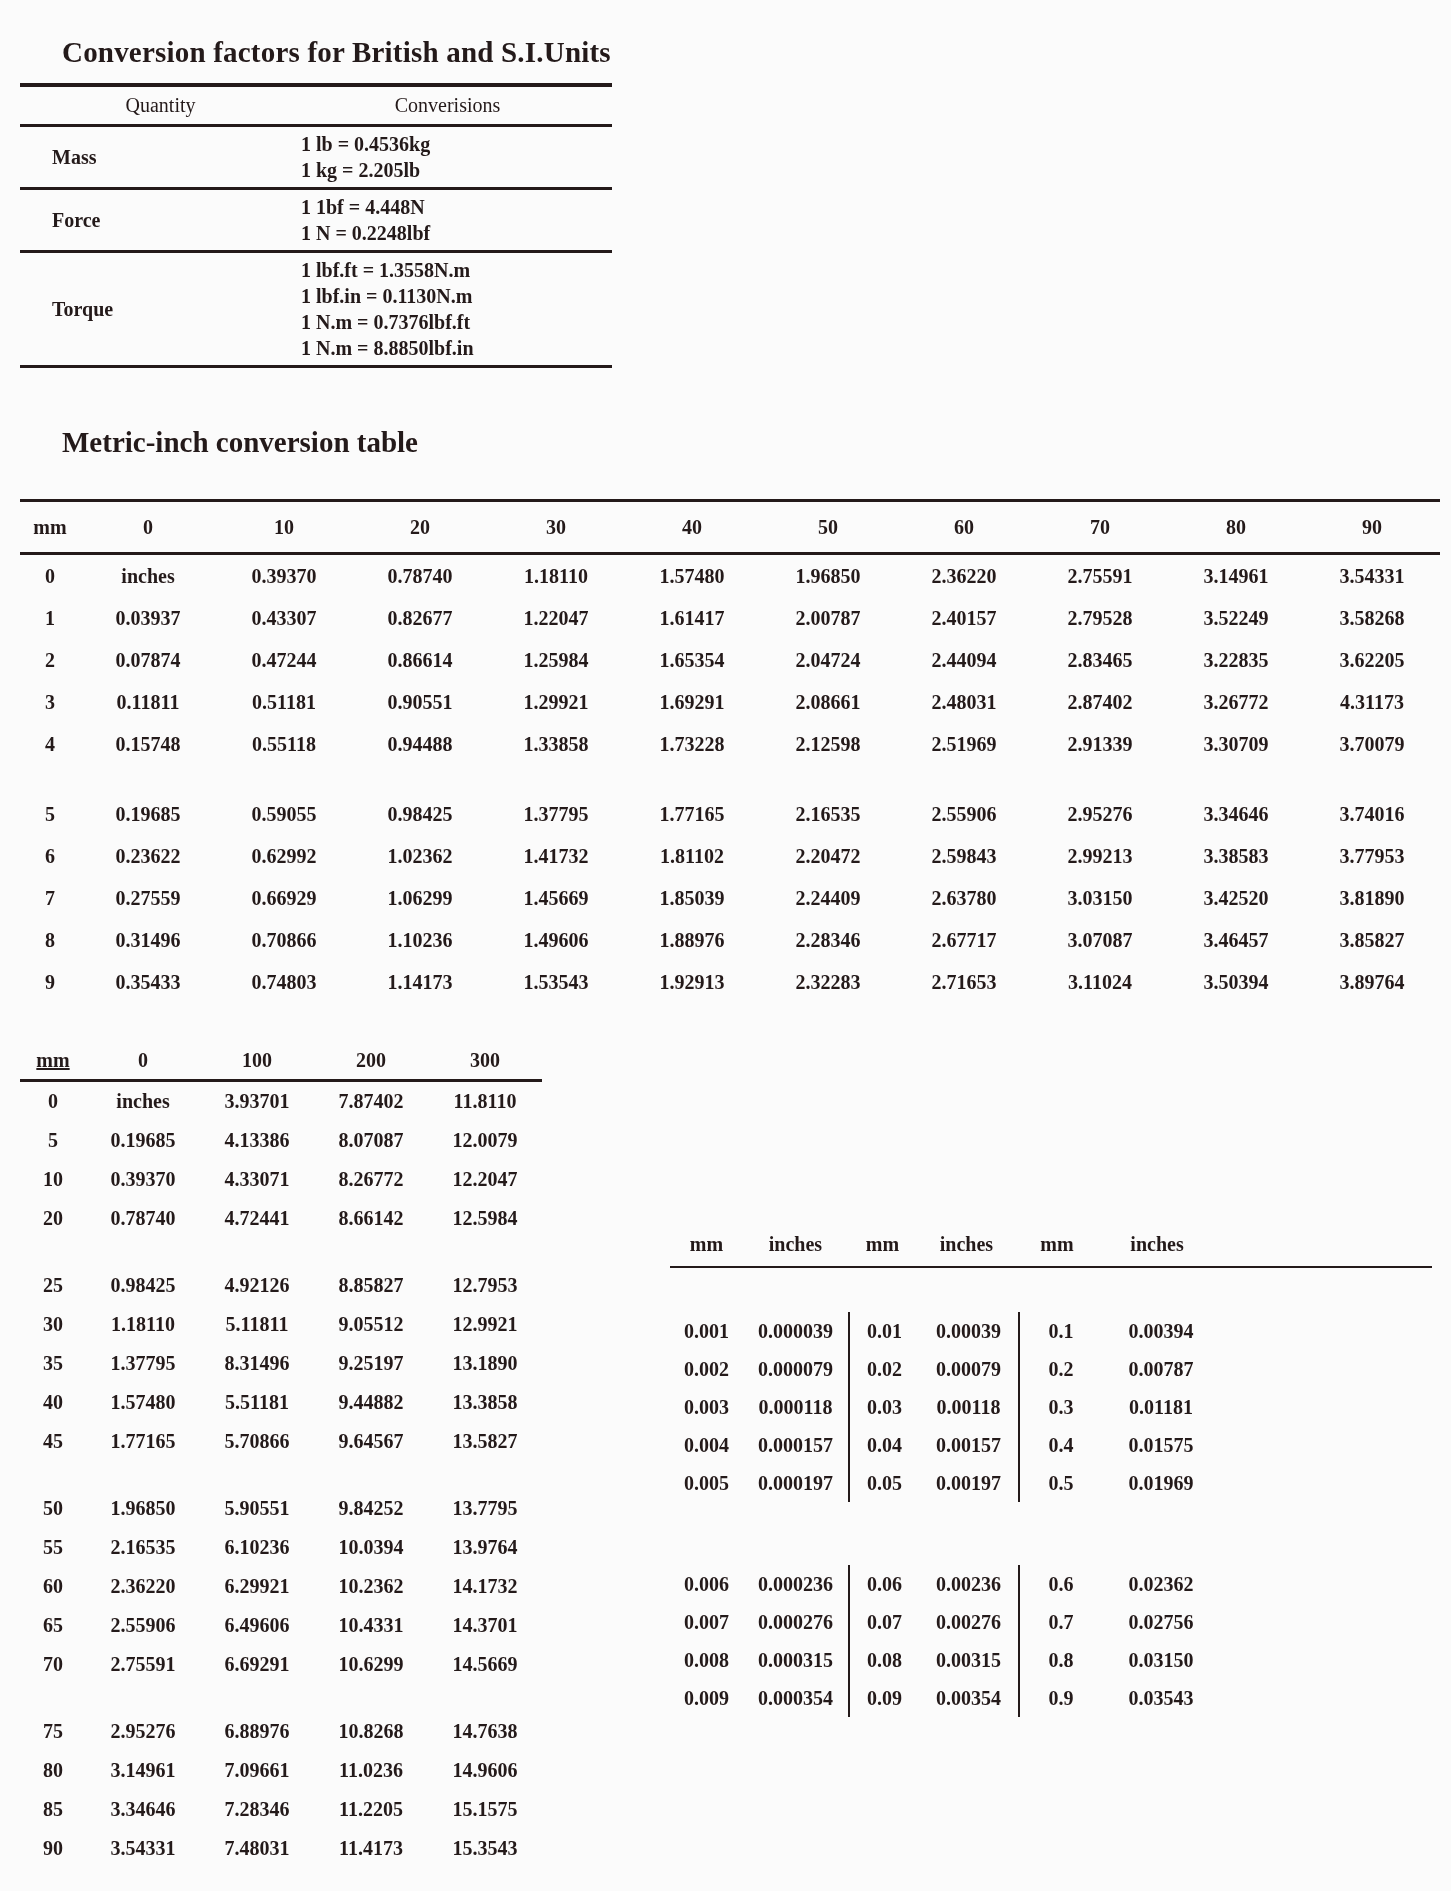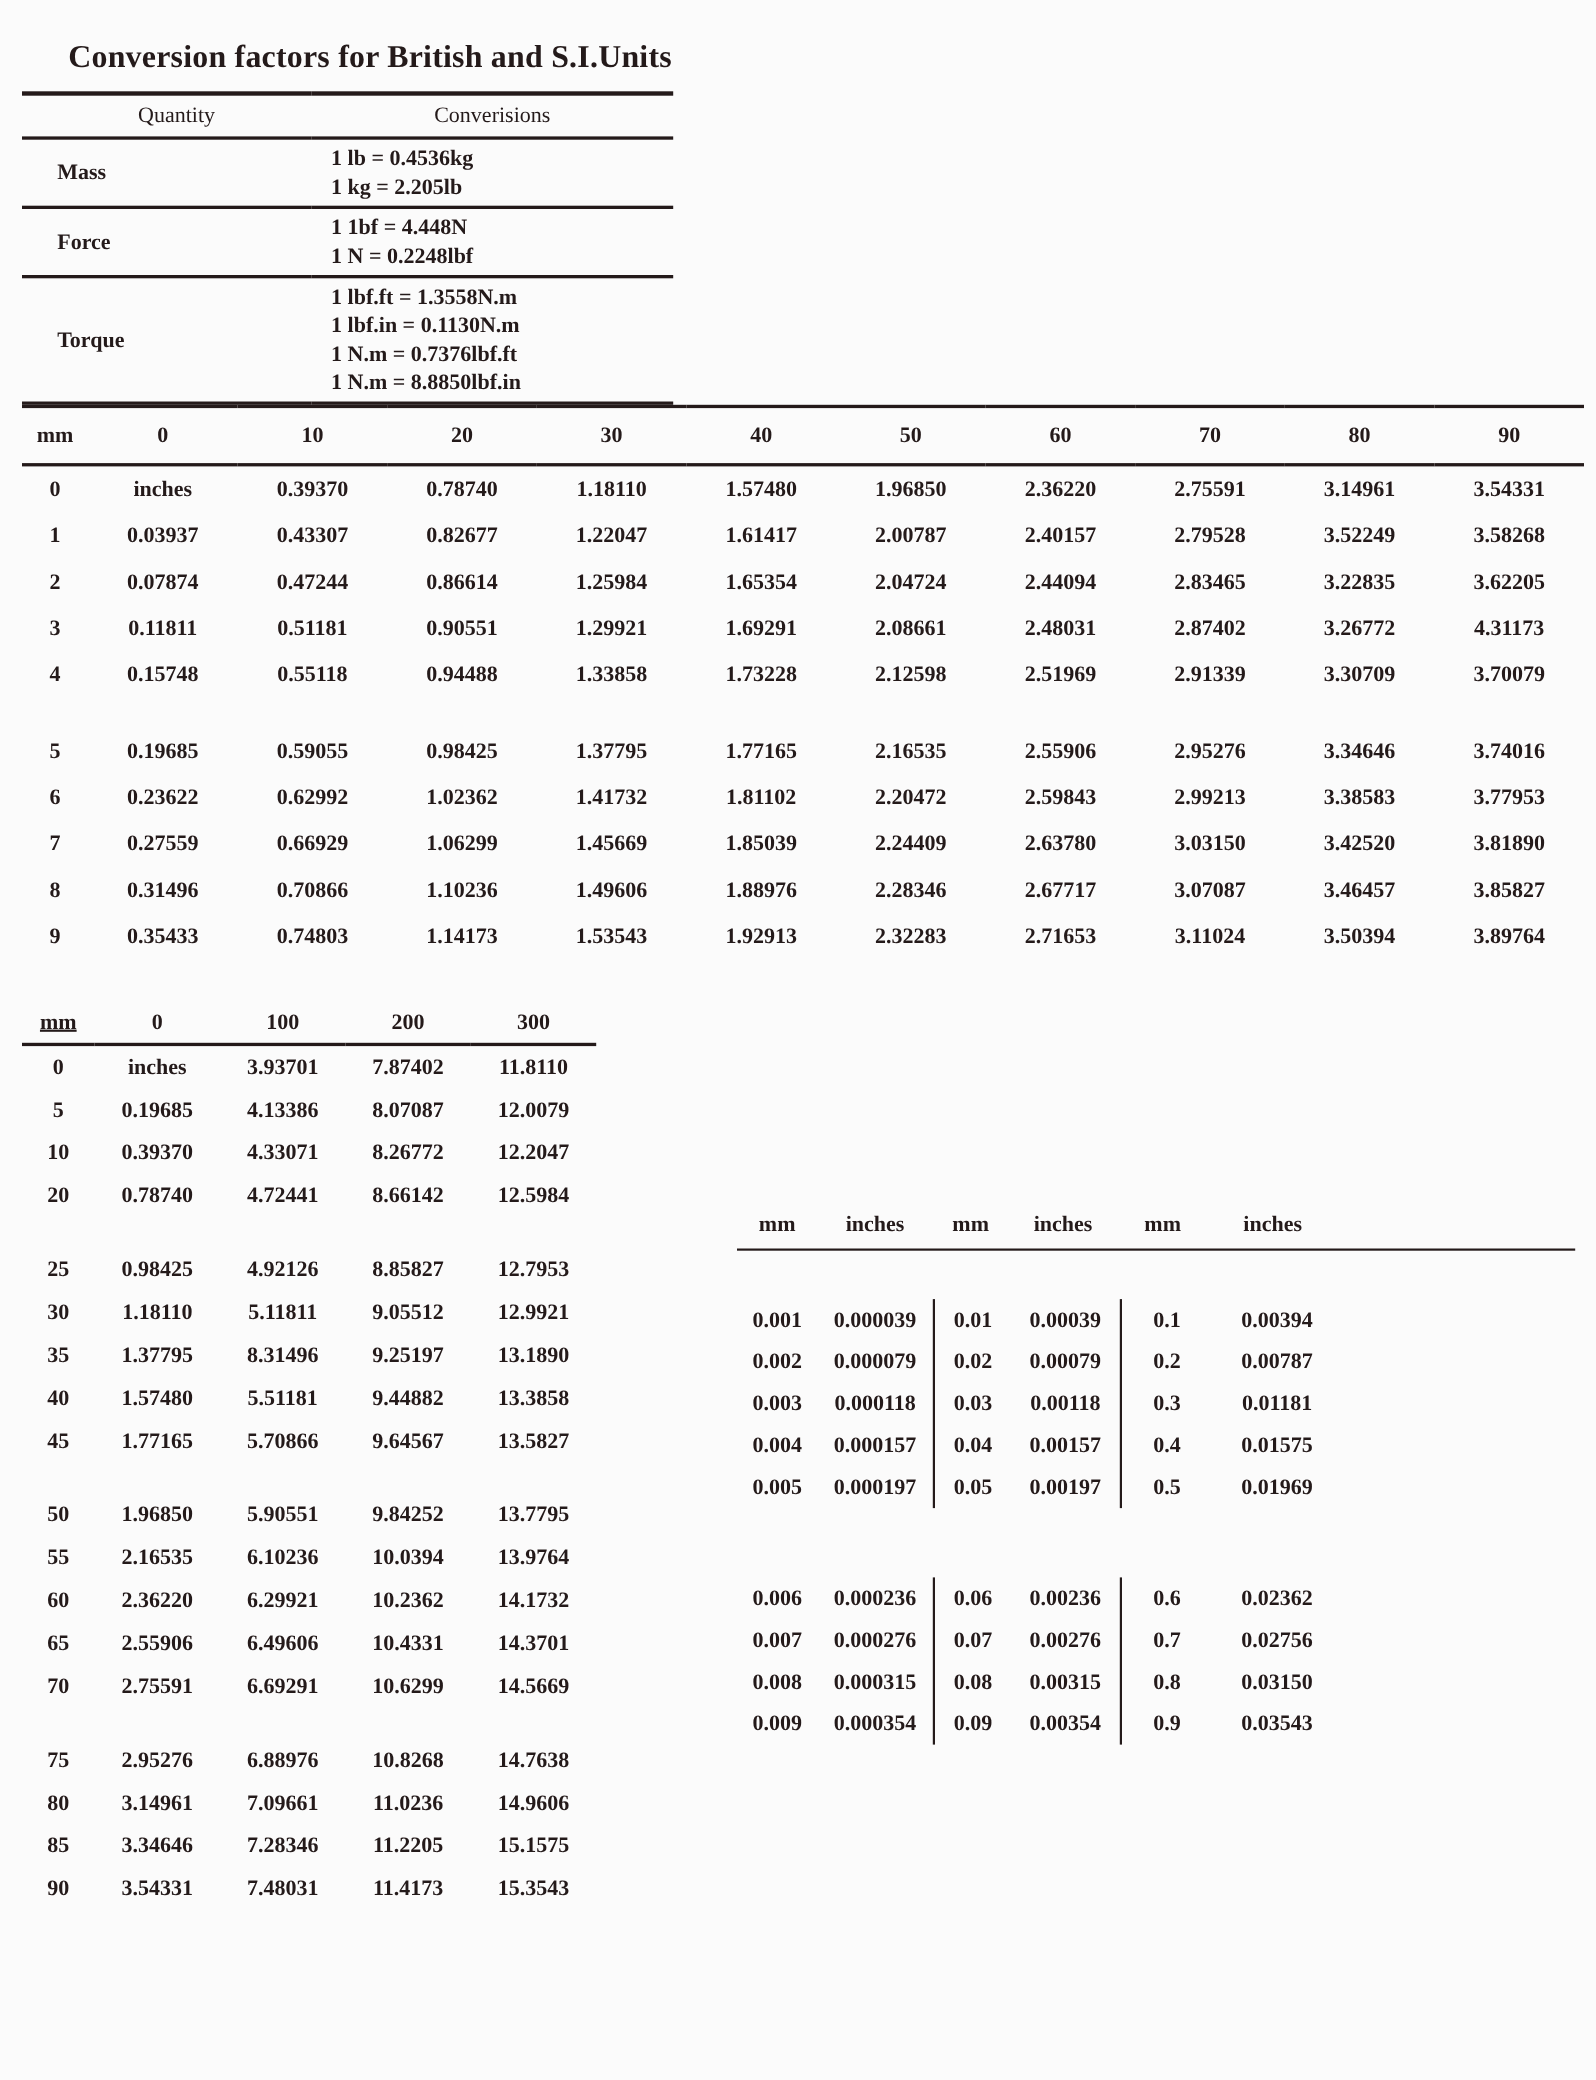--- a/index.html
+++ b/index.html
@@ -151,20 +151,21 @@
               <div class="conversion-line">1 lbf.in = 0.1130N.m</div>
               <div class="conversion-line">1 N.m = 0.7376lbf.ft</div>
               <div class="conversion-line">1 N.m = 8.8850lbf.in</div>
             </td>
           </tr>
         </tbody>
     </table>
   </section>
 
   <section>
+    <h2 class="section-title">Metric-inch conversion table</h2>
 
     <table class="big-table">
       <thead>
         <tr id="big-head">
             <th>mm</th>
             <th>0</th>
             <th>10</th>
             <th>20</th>
             <th>30</th>
             <th>40</th>

